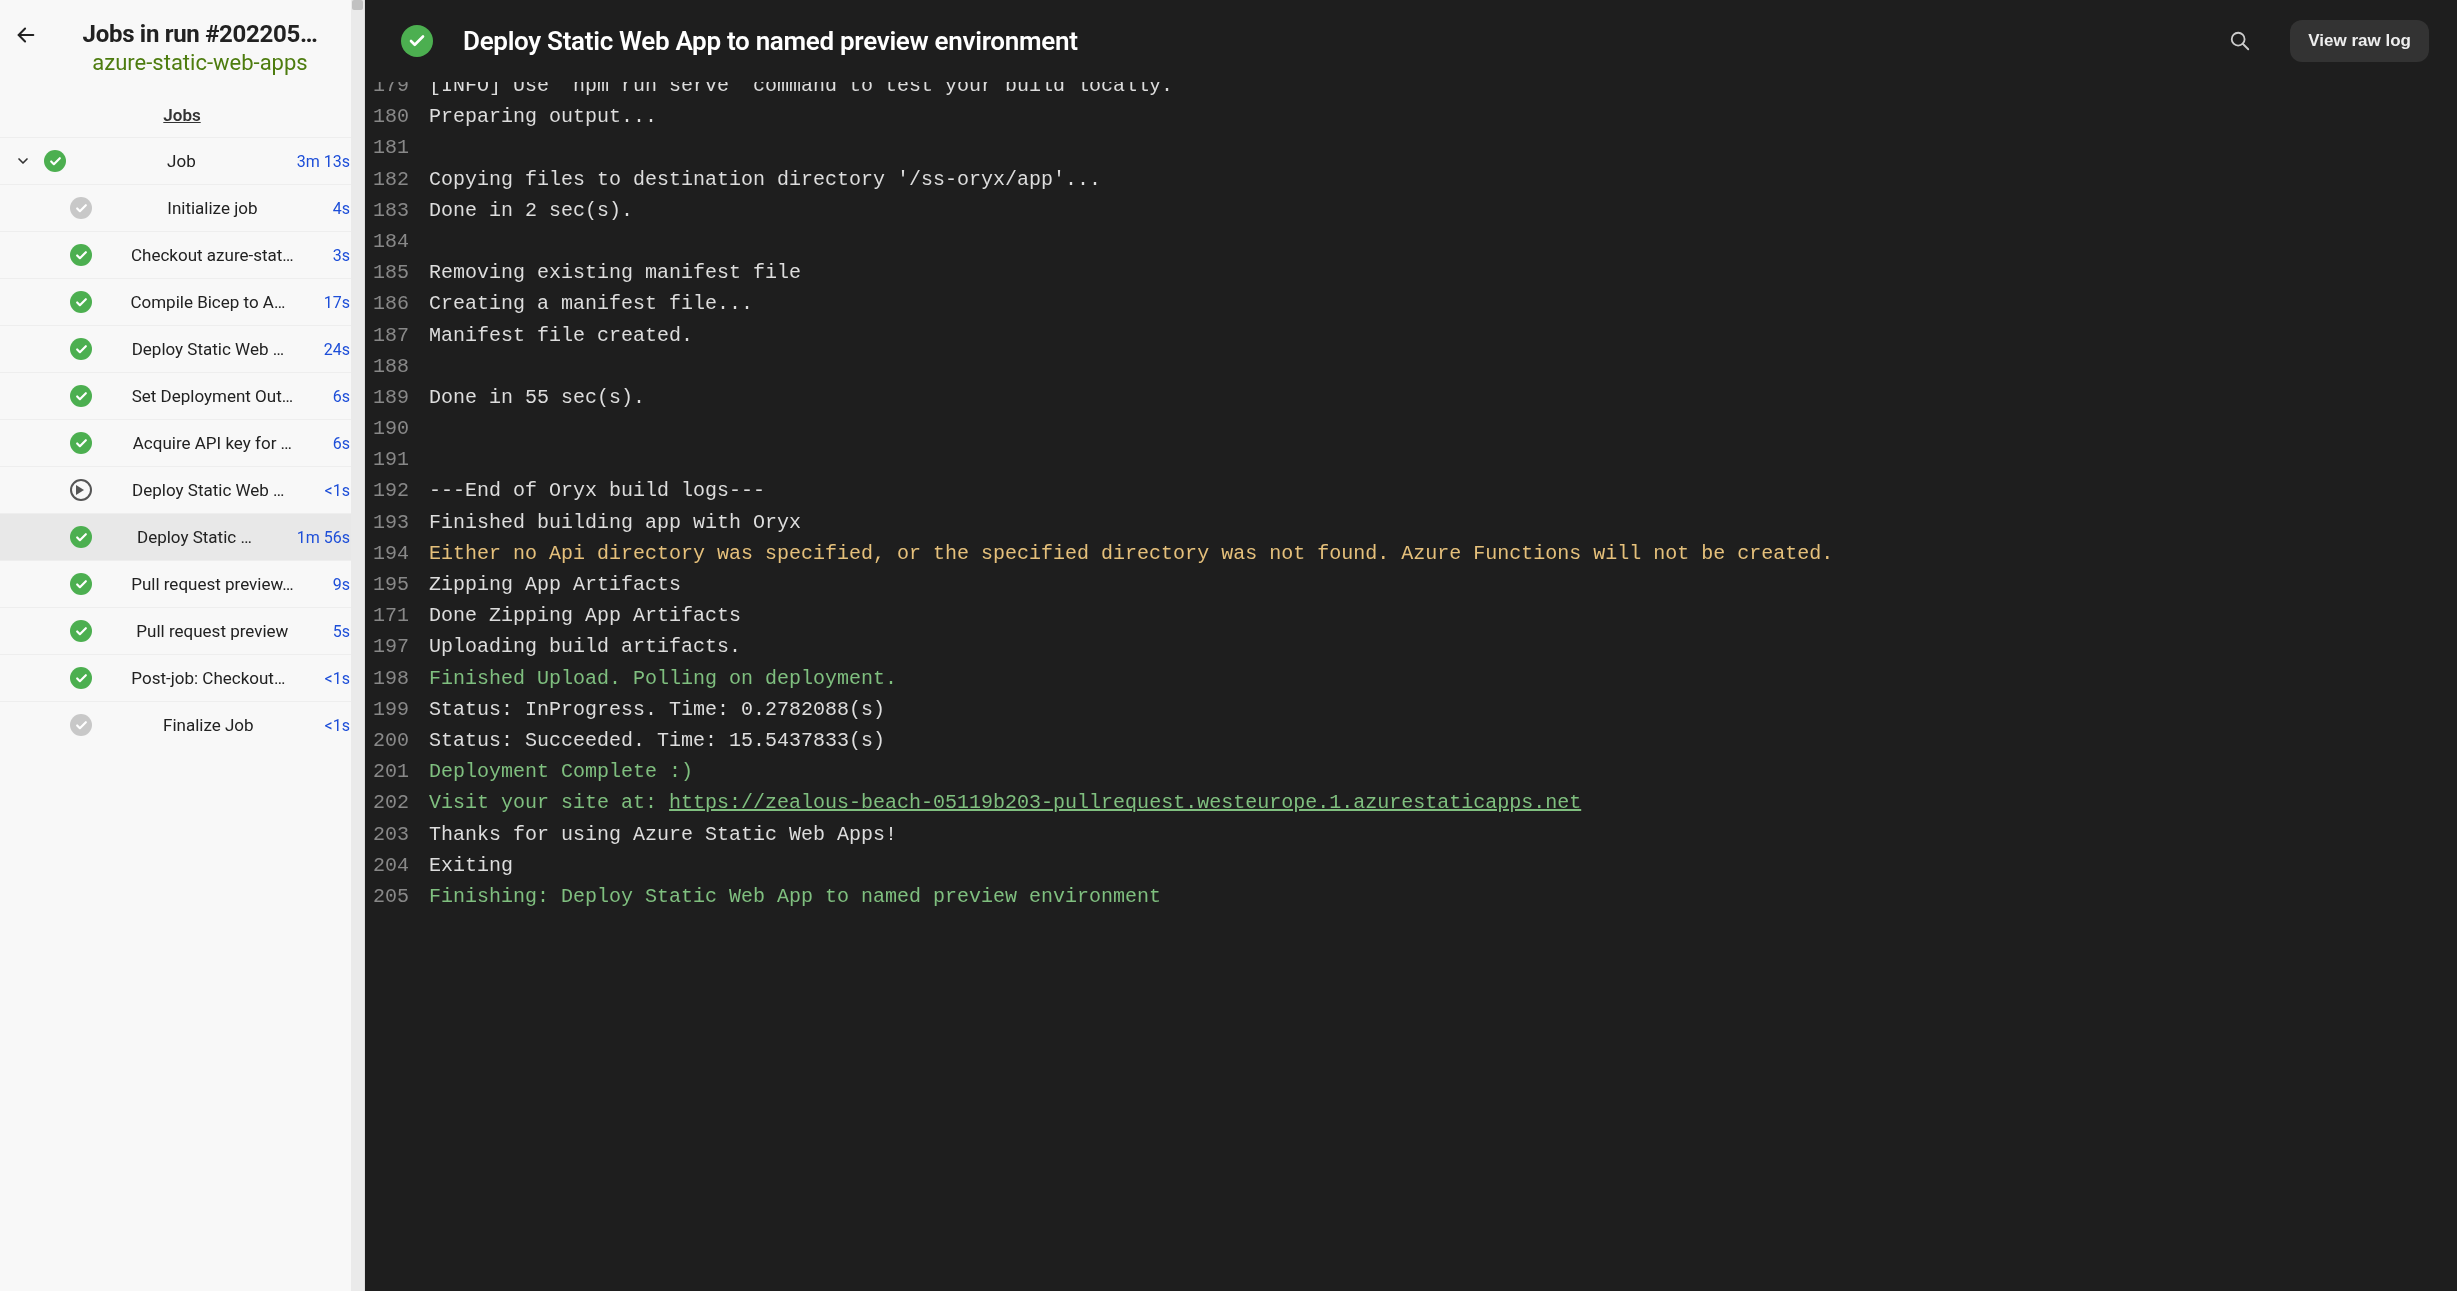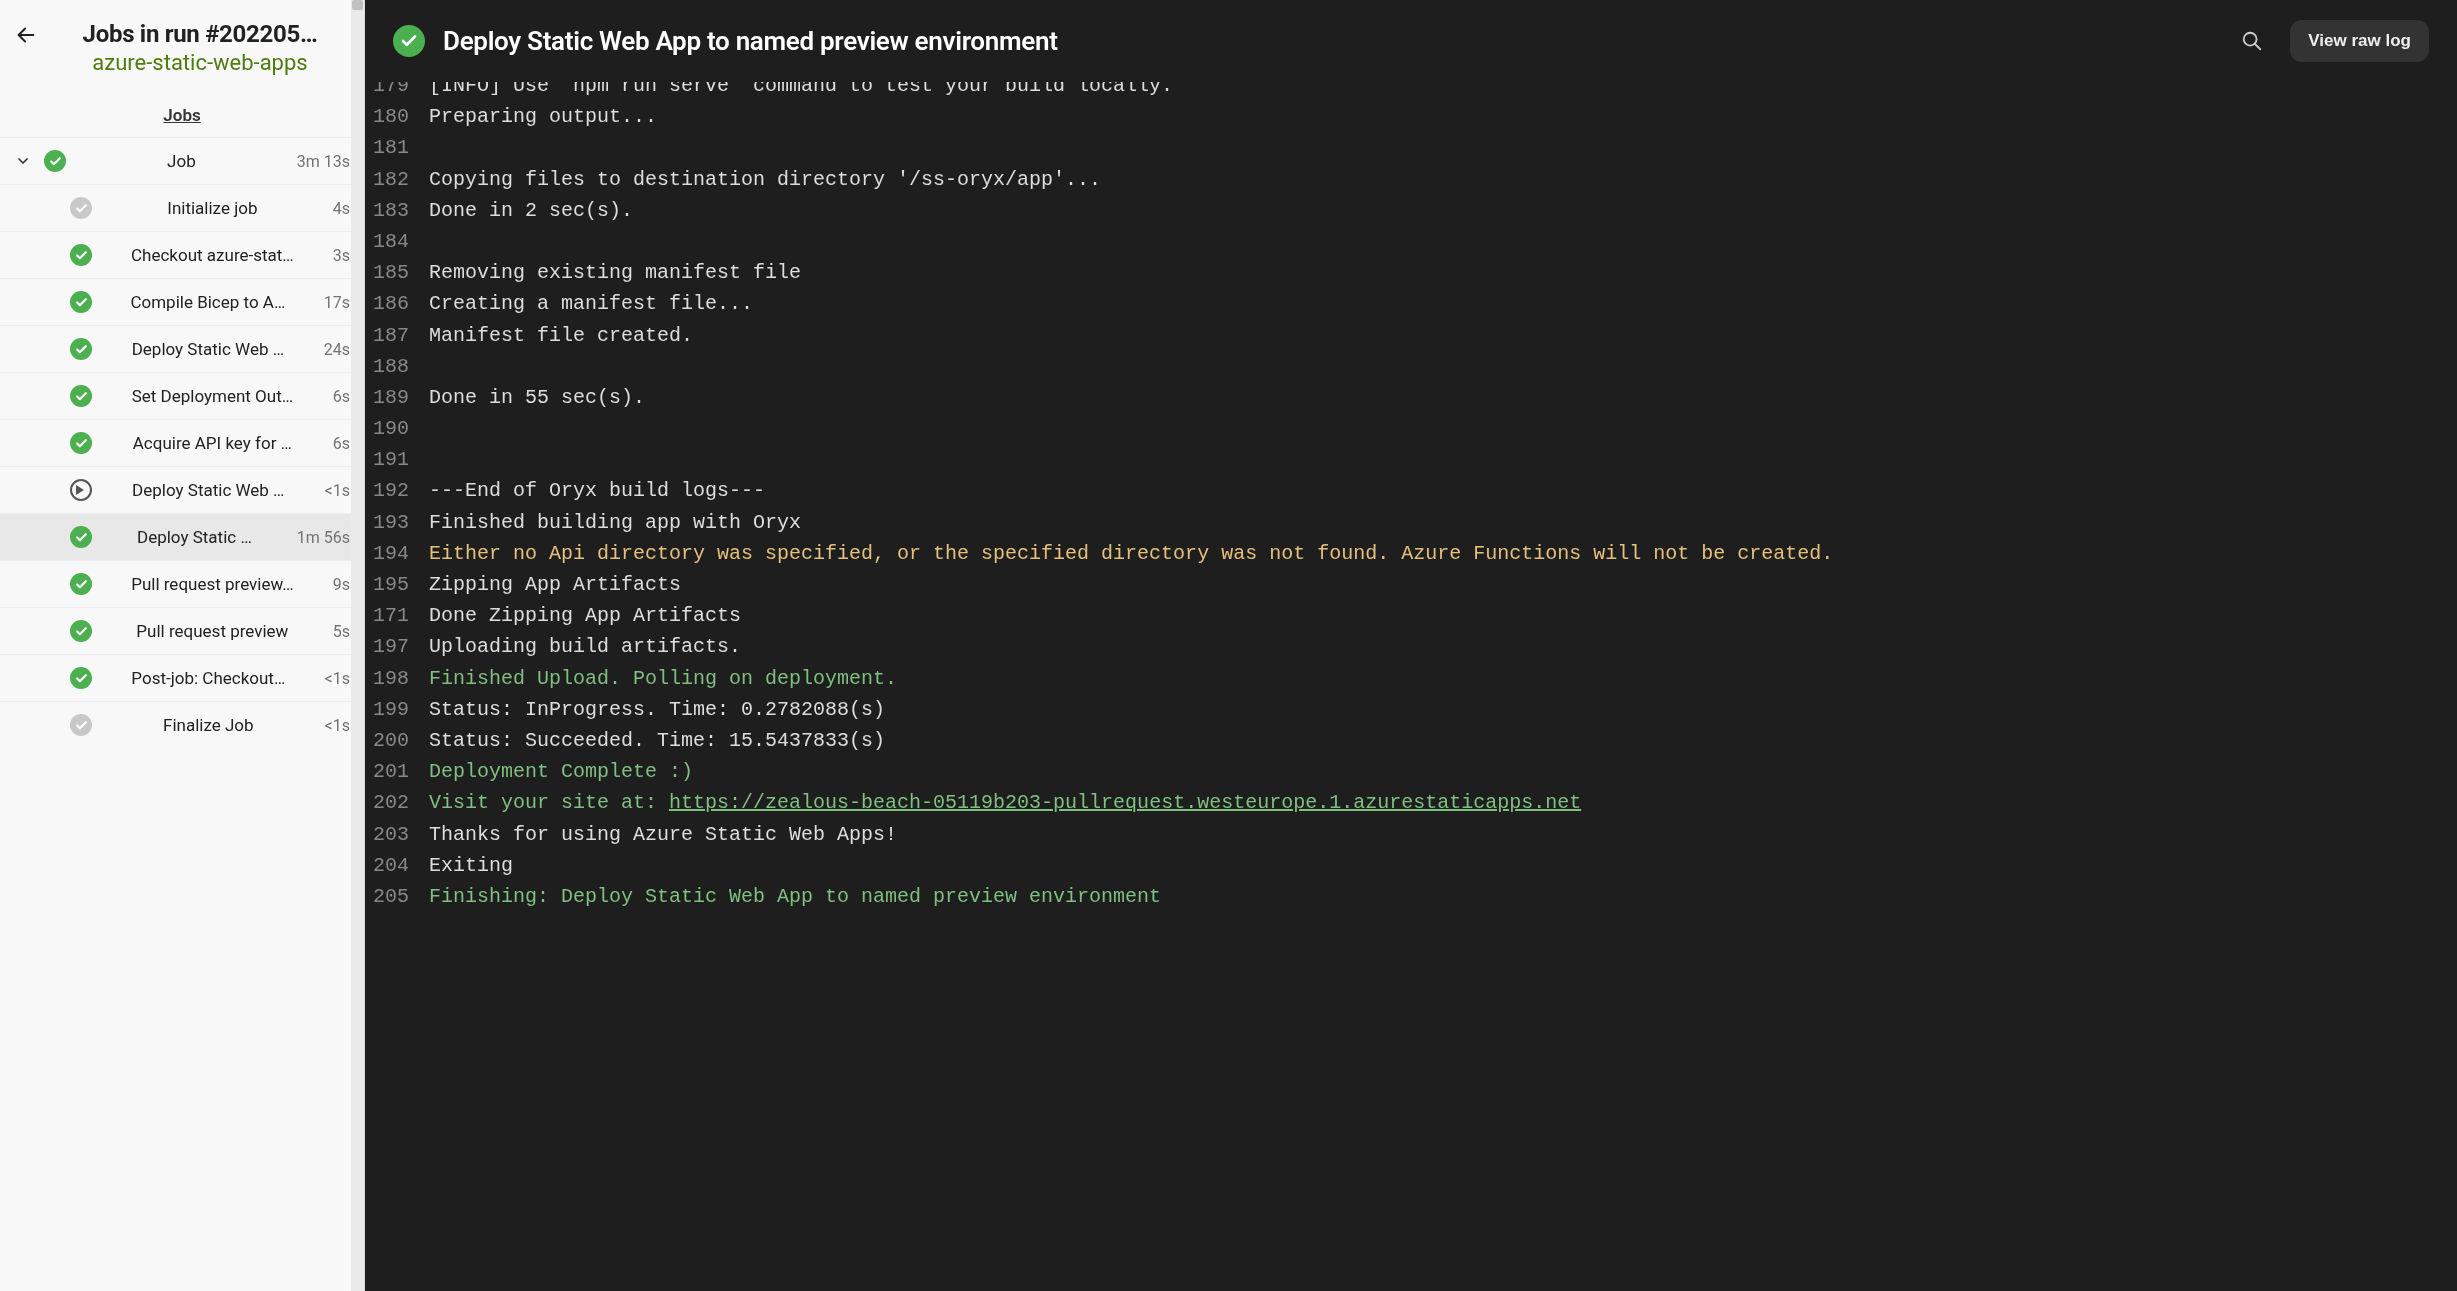--- a/index.html
+++ b/index.html
@@ -101,35 +101,36 @@
   transform: translateY(-50%);
 }
 .row-label {
   flex: 1;
   font-size: 17px;
   color: #222;
   white-space: nowrap;
   overflow: hidden;
   text-overflow: ellipsis;
 }
-.row-duration { font-size: 16px; color: #737373; white-space: nowrap; }
+.row-duration { font-size: 16px; color: #1d4ed8; white-space: nowrap; }
 
 .main {
   flex: 1;
   background: #1e1e1e;
   color: #ddd;
   display: flex;
   flex-direction: column;
   overflow: hidden;
 }
 .main-header {
   display: flex;
   align-items: center;
   padding: 20px 28px;
-  gap: 18px;
+  gap: 30px;
+  margin-left: 8px;
 }
 .big-status {
   width: 32px; height: 32px; border-radius: 50%;
   background: #4caf50;
   display: flex; align-items: center; justify-content: center;
   flex-shrink: 0;
 }
 .big-status svg { width: 18px; height: 18px; }
 .main-title {
   font-size: 26px;

